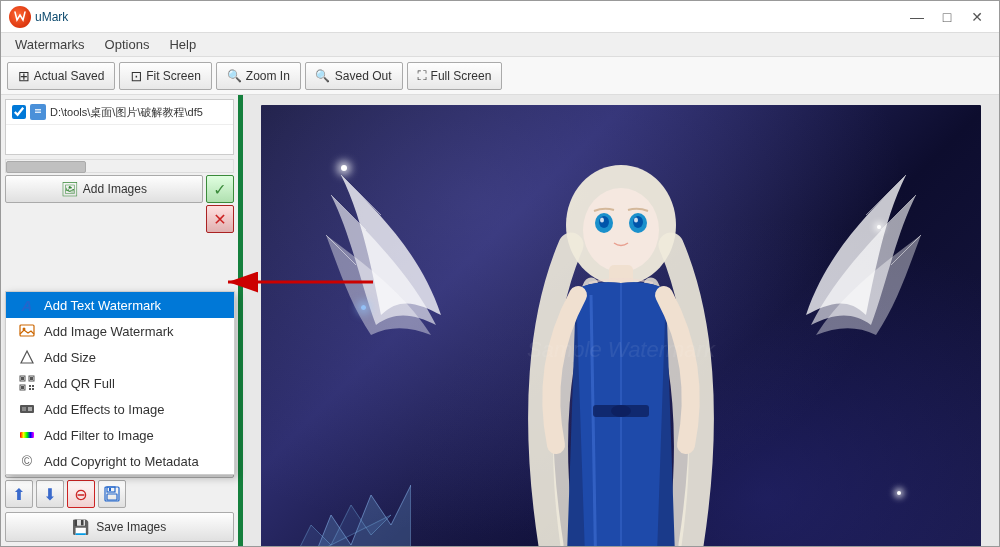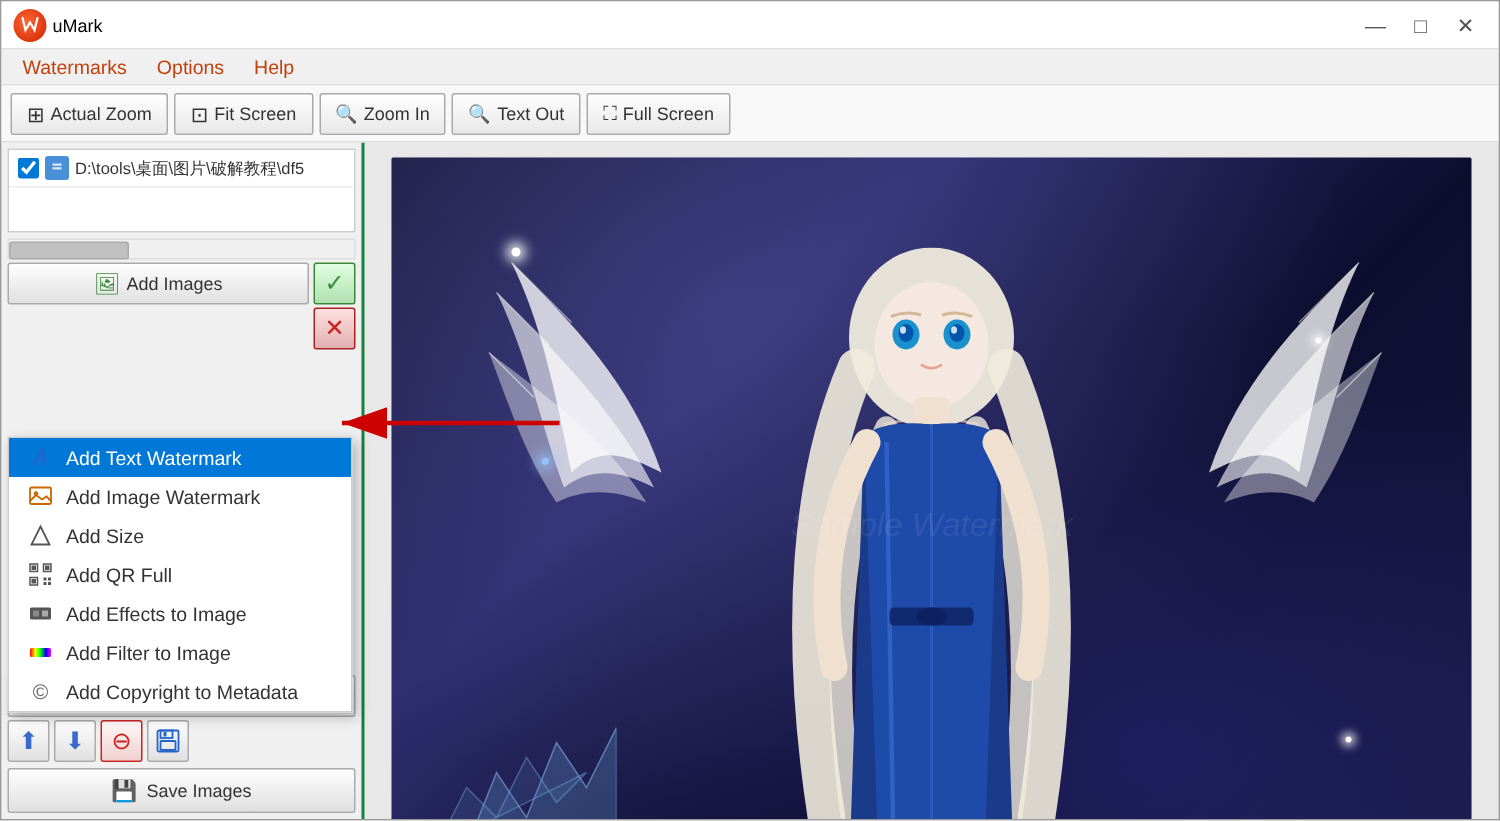--- a/index.html
+++ b/index.html
@@ -59,21 +59,21 @@
       border-bottom: 1px solid #ddd;
       display: flex;
       align-items: center;
       padding: 0 4px;
     }
 
     .menu-item {
       padding: 2px 10px;
       cursor: pointer;
       font-size: 13px;
-      color: #c2410c;
+      color: #404040;
       height: 22px;
       display: flex;
       align-items: center;
     }
 
     
     .toolbar {
       height: 38px;
       background: #f8f8f8;
       border-bottom: 1px solid #ddd;
@@ -102,21 +102,21 @@
       display: flex;
       flex: 1;
       overflow: hidden;
     }
 
     
     .left-panel {
       width: 242px;
       min-width: 242px;
       background: #f0f0f0;
-      border-right: 2px solid #15803d;
+      border-right: 5px solid #15803d;
       display: flex;
       flex-direction: column;
       position: relative;
     }
 
     .file-list {
       flex: 1;
       background: white;
       border: 1px solid #ccc;
       margin: 4px;
@@ -323,21 +323,21 @@
 
 <div class="window">
 
   <div class="title-bar">
     <div class="app-logo-area">
       <div class="umark-logo">
         <svg width="14" height="14" viewBox="0 0 14 14">
           <path d="M2 2 L4 10 L7 5 L10 10 L12 2" stroke="white" stroke-width="1.5" fill="none" stroke-linecap="round"></path>
         </svg>
       </div>
-      <span style="font-size:12px;color:#000000;font-weight:500;">uMark</span>
+      <span style="font-size:12px;color:#0c4a6e;font-weight:500;">uMark</span>
     </div>
     <div style="flex:1;"></div>
     <div class="title-bar-controls">
       <button class="title-btn">—</button>
       <button class="title-btn">□</button>
       <button class="title-btn close">✕</button>
     </div>
   </div>
 
   <div class="menu-bar">
@@ -348,33 +348,33 @@
       <span>Options</span>
     </div>
     <div class="menu-item">
       <span>Help</span>
     </div>
   </div>
 
   <div class="toolbar">
     <button class="toolbar-btn">
       <span style="font-size:14px;">⊞</span>
-      <span>Actual Zoom</span>
+      <span>Actual Saved</span>
     </button>
     <button class="toolbar-btn">
       <span style="font-size:14px;">⊡</span>
       <span>Fit Screen</span>
     </button>
     <button class="toolbar-btn">
       <span style="font-size:12px;color:#555;">🔍</span>
       <span>Zoom In</span>
     </button>
     <button class="toolbar-btn">
       <span style="font-size:12px;color:#555;">🔍</span>
-      <span>Text Out</span>
+      <span>Saved Out</span>
     </button>
     <button class="toolbar-btn">
       <span style="font-size:13px;">⛶</span>
       <span>Full Screen</span>
     </button>
   </div>
 
   <div class="main-content">
 
     <div class="left-panel">

